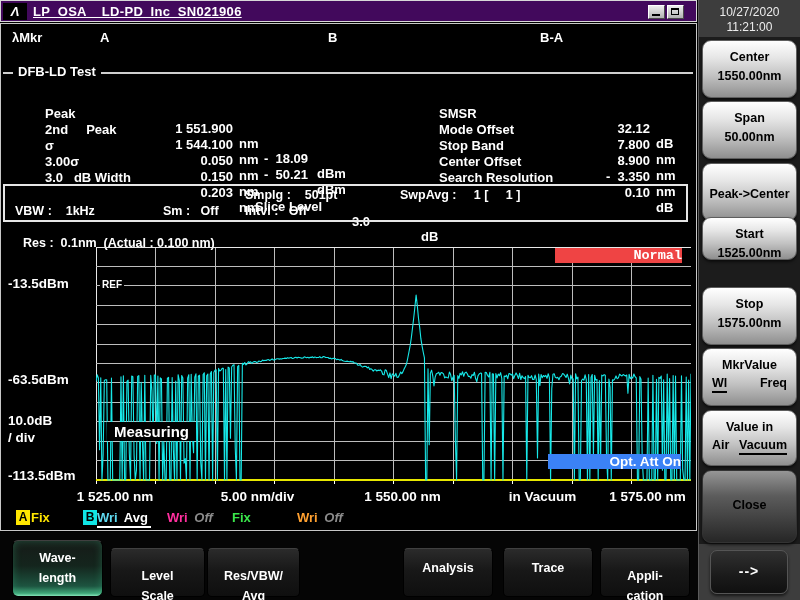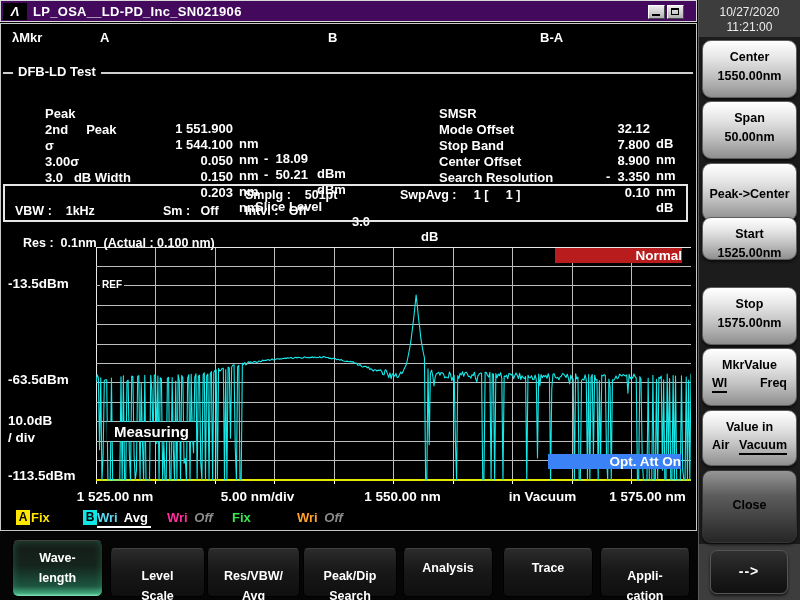--- a/index.html
+++ b/index.html
@@ -4,21 +4,21 @@
 <style>
   html,body{margin:0;padding:0;background:#000;}
   .app{position:relative;width:800px;height:600px;background:#000;overflow:hidden;
        font-family:"Liberation Sans",sans-serif;font-weight:bold;color:#fff;font-size:13px;}
 
   
   .titlebar{position:absolute;left:0;top:0;width:697px;height:22px;background:#42095c;
             border:1px solid #d8d8d8;box-sizing:border-box;}
   .logo{position:absolute;left:2px;top:2px;width:24px;height:17px;background:#000;color:#fff;
         font-style:italic;font-size:13px;text-align:center;line-height:17px;}
-  .title-text{position:absolute;left:32px;top:3px;font-size:13px;letter-spacing:.3px;white-space:pre;}
+  .title-text{position:absolute;left:32px;top:3px;font-size:13px;letter-spacing:.3px;white-space:pre;text-decoration:underline;}
   .winbtn{position:absolute;top:4px;width:17px;height:14px;background:linear-gradient(#ededed,#b2b2b2);
           border:1px solid;border-color:#fff #4a4a4a #4a4a4a #fff;box-sizing:border-box;}
   .winbtn.min{right:31px}.winbtn.max{right:12px}
   .glyph-min{position:absolute;left:3px;bottom:2px;width:8px;height:2px;background:#000;}
   .glyph-max{position:absolute;left:3px;top:2px;width:8px;height:7px;border:1px solid #000;border-top-width:2px;box-sizing:border-box;}
 
   .frame{position:absolute;left:0;top:23px;width:697px;height:508px;border:1px solid #c8c8c8;box-sizing:border-box;}
 
   
   .mrow{position:absolute;left:0;width:697px;height:15px;}
@@ -45,21 +45,21 @@
   .settings{position:absolute;left:3px;top:184px;width:685px;height:38px;border:2px solid #e6e6e6;
             box-sizing:border-box;font-size:12.5px;}
   .settings span{position:absolute;white-space:pre;}
   .set-a{left:18px;top:2px;margin-top:48px;}.set-b{left:240px;top:2px;}.set-c{left:395px;top:2px;}
   .set-d{left:10px;top:18px;}.set-e{left:158px;top:18px;}.set-f{left:240px;top:18px;}
 
   
   .ylab{position:absolute;left:8px;font-size:13.5px;white-space:pre;}
   .plot{position:absolute;left:96px;top:247px;width:595px;height:240px;}
   .plot-ref{position:absolute;left:100px;top:279px;font-size:10px;background:#000;padding:0 2px;}
-  .plot-mode{position:absolute;left:555px;top:248px;width:127px;text-align:right;font-size:13.5px;background:#b91c1c;}
+  .plot-mode{position:absolute;left:555px;top:248px;width:127px;text-align:right;font-size:13.5px;background:#ef4444;font-family:Liberation Mono, monospace;}
   .plot-status{position:absolute;left:107px;top:422px;font-size:15px;background:#000;padding:1px 7px;}
   .plot-att{position:absolute;left:548px;top:454px;width:133px;text-align:right;font-size:13.5px;background:#3b82f6;}
   .xlab{position:absolute;top:489px;font-size:13.5px;text-align:center;white-space:pre;}
 
   
   .badge{position:absolute;top:510px;width:14px;height:15px;color:#000;text-align:center;
          font-size:12px;line-height:15px;}
   .lg{position:absolute;top:510px;font-size:13px;}
   .lg-underline{border-bottom:2px solid #fff;padding-bottom:1px;}
   .lg .off{font-style:italic;}
@@ -281,24 +281,20 @@
     <div class="l2">length</div>
   </div>
   <div class="tab" style="left:110px;width:95px">
     <div class="l1">Level</div>
     <div class="l2">Scale</div>
   </div>
   <div class="tab" style="left:207px;width:93px">
     <div class="l1">Res/VBW/</div>
     <div class="l2">Avg</div>
   </div>
-  <div class="tab" style="left:303px;width:94px">
-    <div class="l1">Peak/Dip</div>
-    <div class="l2">Search</div>
-  </div>
   <div class="tab single" style="left:403px;width:90px">
     <div class="l1">Analysis</div>
   </div>
   <div class="tab single" style="left:503px;width:90px">
     <div class="l1">Trace</div>
   </div>
   <div class="tab" style="left:600px;width:90px">
     <div class="l1">Appli-</div>
     <div class="l2">cation</div>
   </div>

